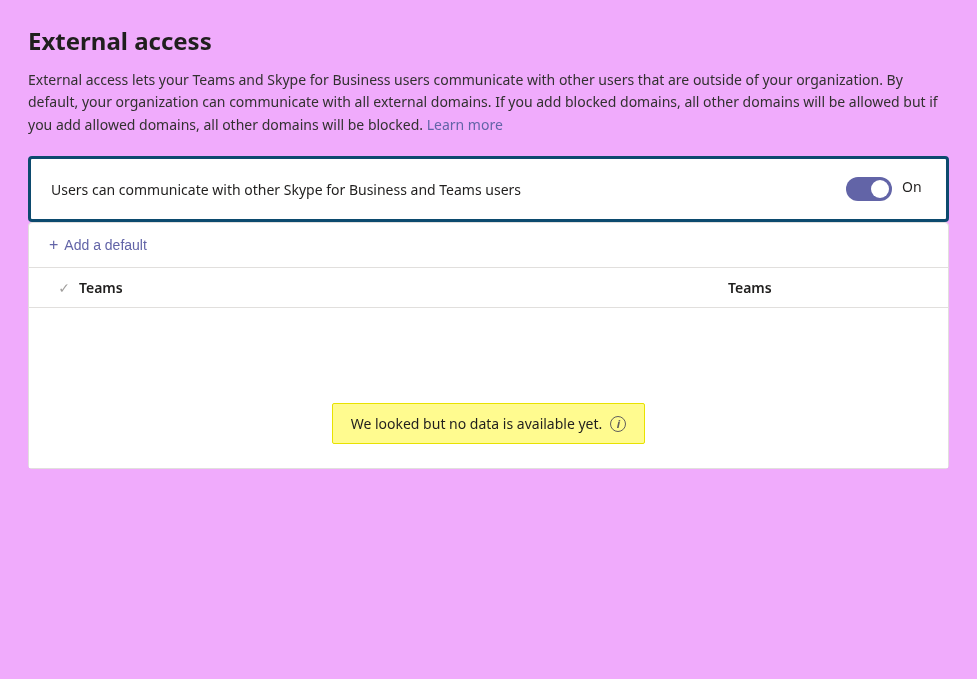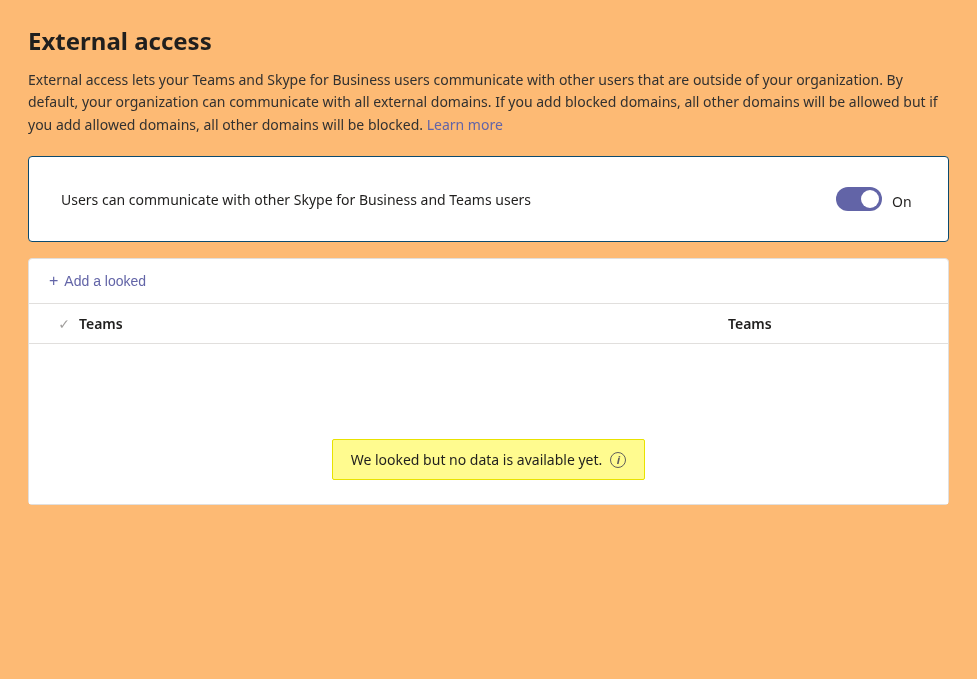--- a/index.html
+++ b/index.html
@@ -12,21 +12,21 @@
       font-family: 'Segoe UI', system-ui, -apple-system, sans-serif;
       font-size: 14px;
       background-color: #f3f2f1;
       color: #201f1e;
       width: 977px;
       min-height: 679px;
     }
 
     .page-container {
       padding: 24px 28px;
-      background-color: #fdba74;
+      background-color: #f0abfc;
       min-height: 679px;
     }
 
     .page-title {
       font-size: 24px;
       font-weight: 700;
       color: #201f1e;
       margin-bottom: 12px;
     }
 
@@ -39,24 +39,23 @@
     }
 
     .learn-more-link {
       color: #6264a7;
       text-decoration: none;
       text-align: center;
     }
 
     .settings-card {
       background: #ffffff;
-      border: 1px solid #0c4a6e;
+      border: 3px solid #0c4a6e;
       border-radius: 4px;
-      padding: 12px;
-      margin-bottom: 16px;
+      padding: 0;
     }
 
     .setting-row {
       display: flex;
       align-items: center;
       justify-content: space-between;
       padding: 18px 20px;
       border-bottom: 1px solid #f3f2f1;
     }
 
@@ -65,21 +64,21 @@
     }
 
     .setting-label {
       font-size: 14px;
       color: #201f1e;
       flex: 1;
     }
 
     .toggle-container {
       display: flex;
-      align-items: flex-end;
+      align-items: flex-start;
       gap: 10px;
       flex-shrink: 0;
     }
 
     .toggle {
       position: relative;
       width: 46px;
       height: 24px;
       border-radius: 12px;
       cursor: pointer;
@@ -249,21 +248,21 @@
     </div>
 
 
   </div>
 
   <div class="domain-section">
 
     <div class="add-domain-bar">
       <button class="add-domain-btn">
         <span class="add-icon">+</span>
-        <span>Add a looked</span>
+        <span>Add a default</span>
       </button>
     </div>
 
     <div class="table-container">
 
       <div class="table-header">
         <div class="table-header-checkbox">
           <span>✓</span>
         </div>
         <div class="table-header-name">Teams</div>

